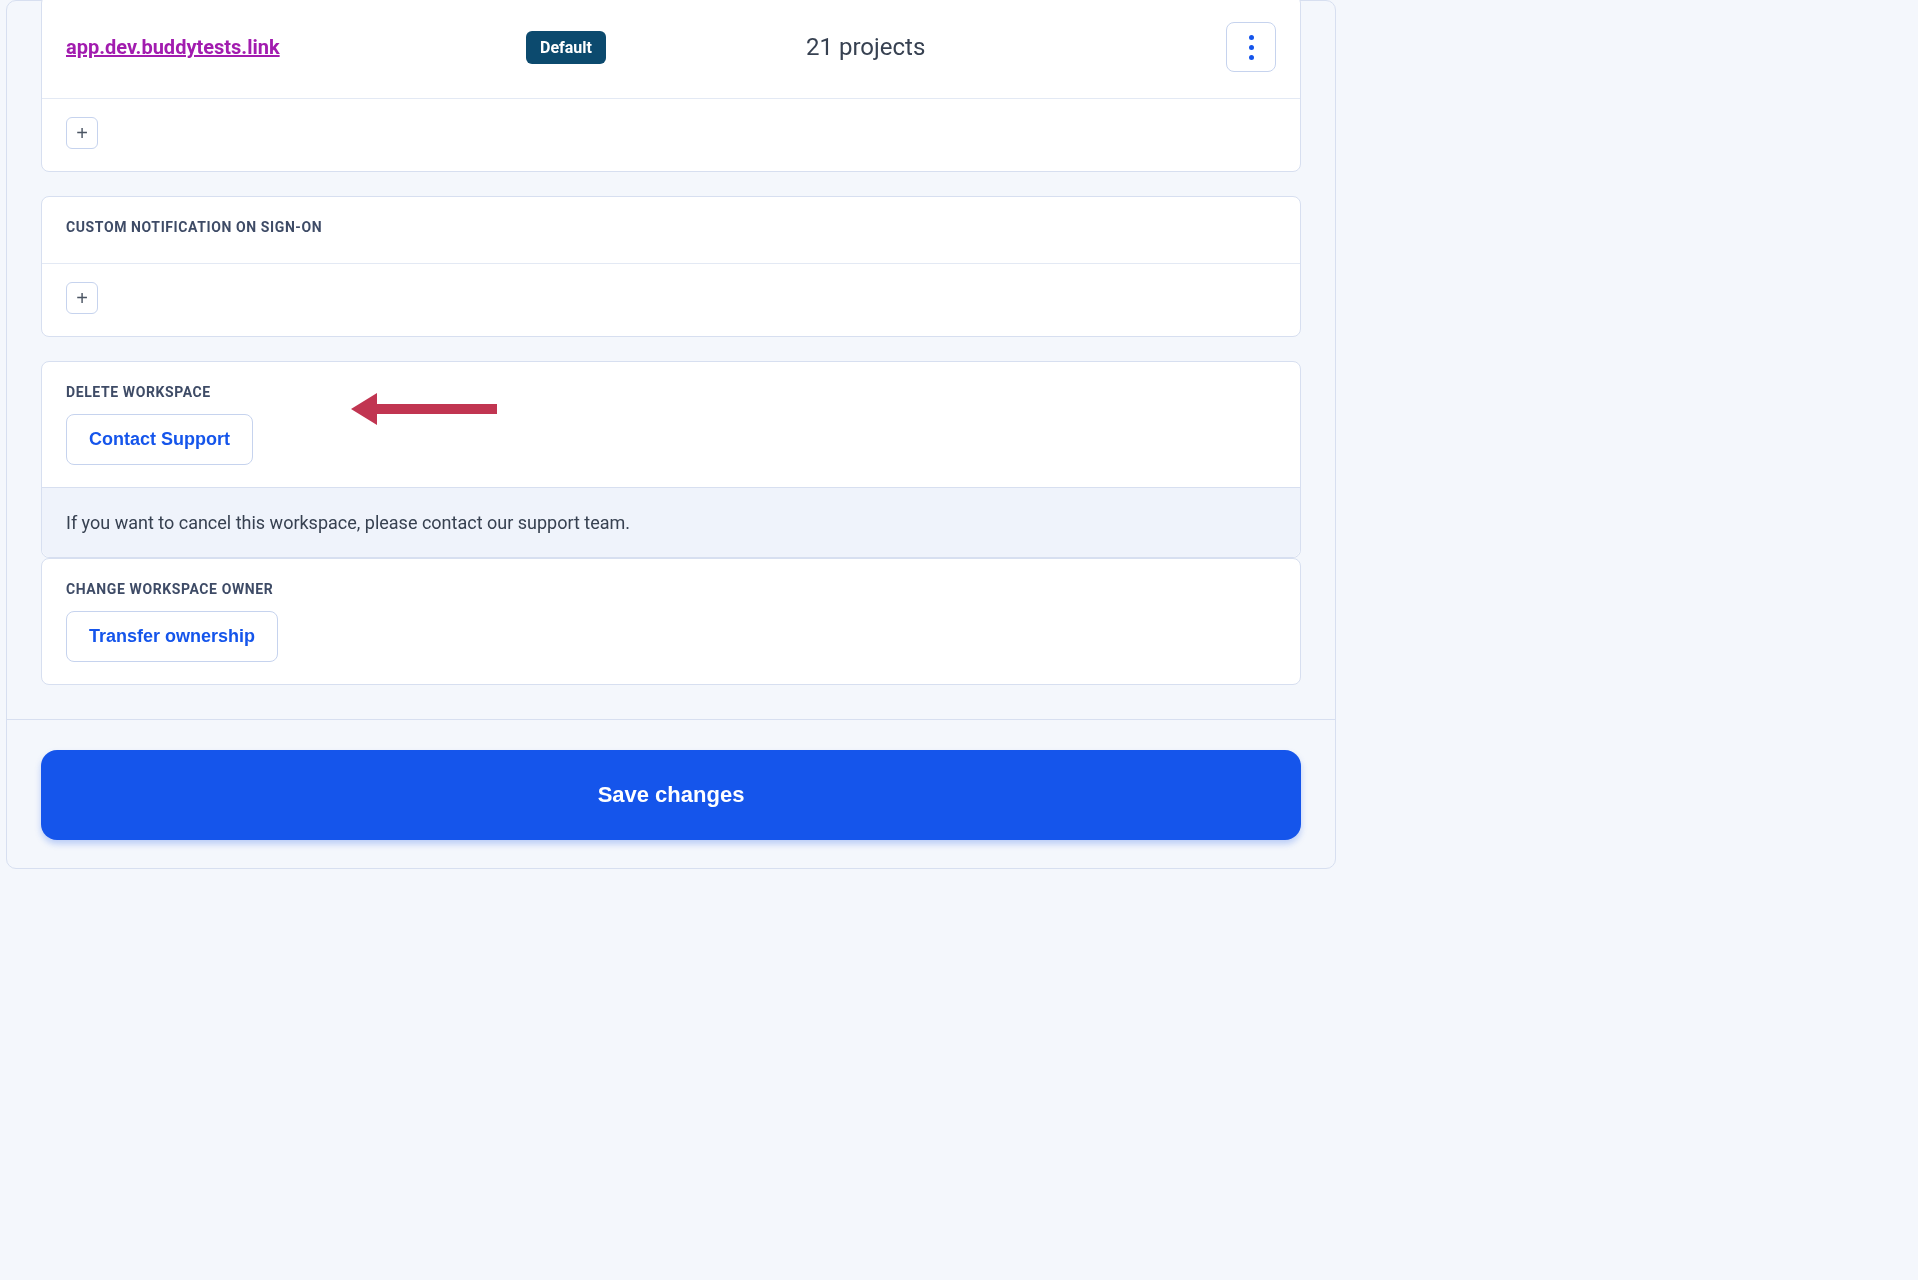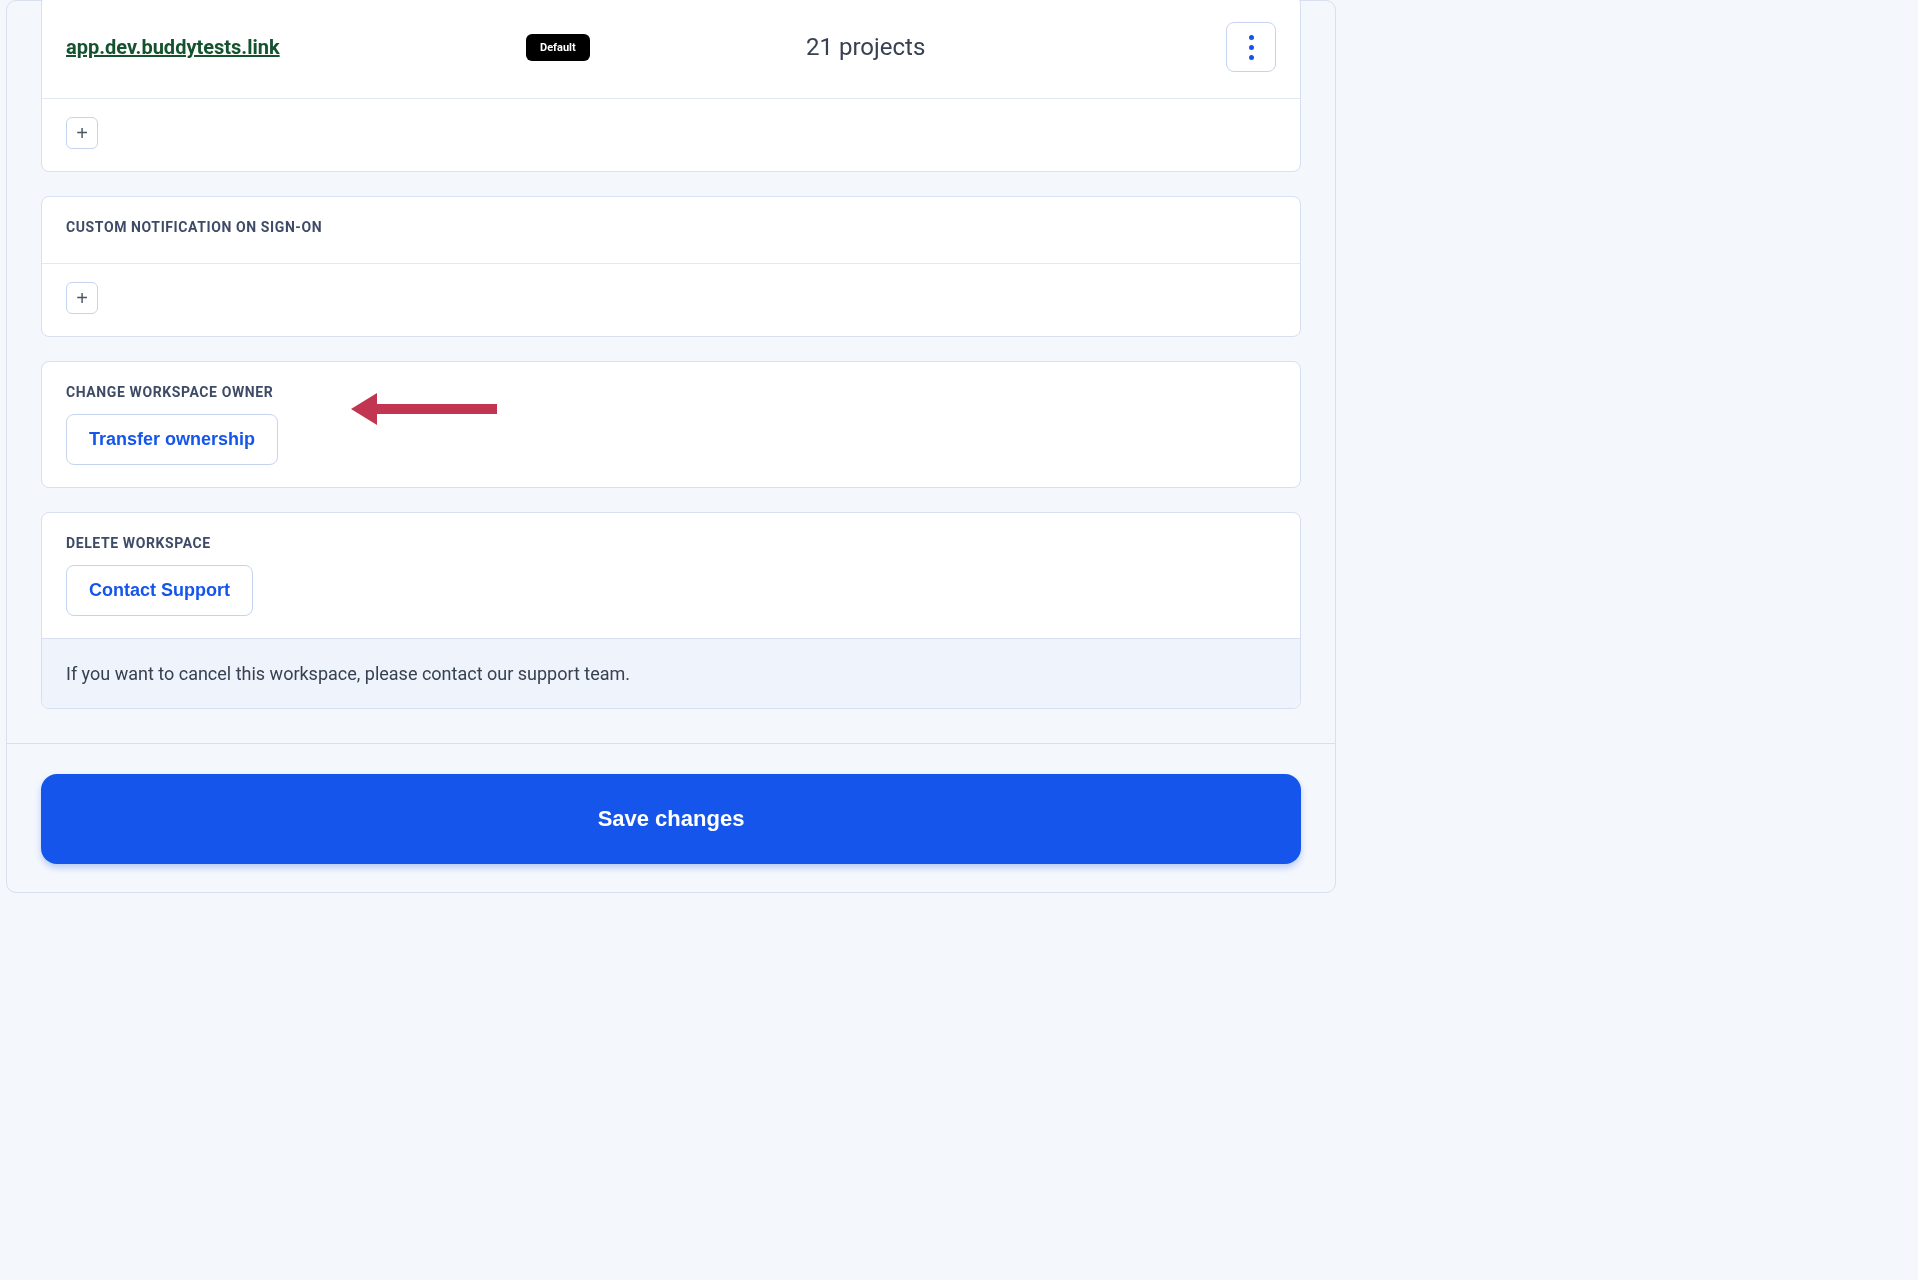--- a/index.html
+++ b/index.html
@@ -40,29 +40,29 @@
   .domain-row {
     display: grid;
     grid-template-columns: 1fr 280px 380px 90px;
     align-items: center;
     padding: 26px 24px 26px 24px;
     border-bottom: 1px solid #e3e9f4;
   }
   .domain-name {
     font-weight: 700;
     font-size: 20px;
-    color: #14532d;
+    color: #a21caf;
     text-decoration: underline;
   }
   .badge-default {
     display: inline-block;
-    background: #000000;
+    background: #0c4a6e;
     color: #ffffff;
     font-weight: 700;
-    font-size: 11px;
+    font-size: 16px;
     padding: 7px 14px;
     border-radius: 6px;
     justify-self: start;
   }
   .projects-count {
     font-size: 24px;
     color: #374151;
   }
   .kebab-btn {
     justify-self: end;
@@ -187,35 +187,35 @@
 
   <div class="card notif-card">
     <div class="card-header">CUSTOM NOTIFICATION ON SIGN-ON</div>
     <div class="notif-body">
       <button class="plus-btn">
         <span>+</span>
       </button>
     </div>
   </div>
 
+  <div class="card delete-card">
+    <div class="card-header">DELETE WORKSPACE</div>
+    <div class="delete-body">
+      <button class="outline-btn">Contact Support</button>
+    </div>
+    <div class="delete-footer">If you want to cancel this workspace, please contact our support team.</div>
+  </div>
+
   <div class="card owner-card">
     <div class="card-header">CHANGE WORKSPACE OWNER</div>
     <div class="owner-body">
       <button class="outline-btn">Transfer ownership</button>
     </div>
   </div>
 
-  <div class="card delete-card">
-    <div class="card-header">DELETE WORKSPACE</div>
-    <div class="delete-body">
-      <button class="outline-btn">Contact Support</button>
-    </div>
-    <div class="delete-footer">If you want to cancel this workspace, please contact our support team.</div>
-  </div>
-
   <div class="save-bar">
     <button class="save-btn">Save changes</button>
   </div>
 
   <div class="arrow">
     <div class="arrow-head"></div>
     <div class="arrow-shaft"></div>
   </div>
 
 </div>

